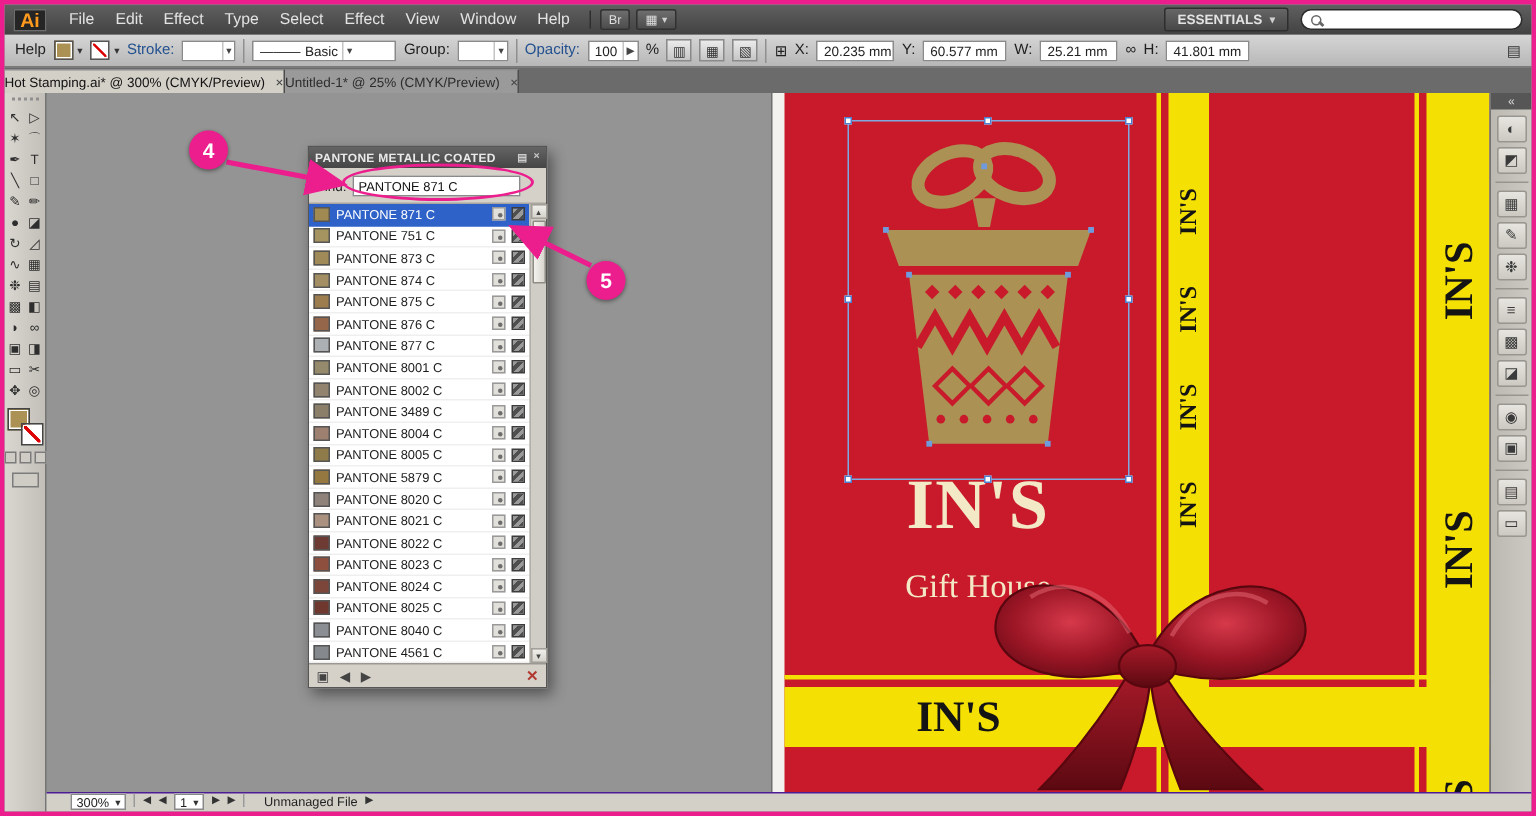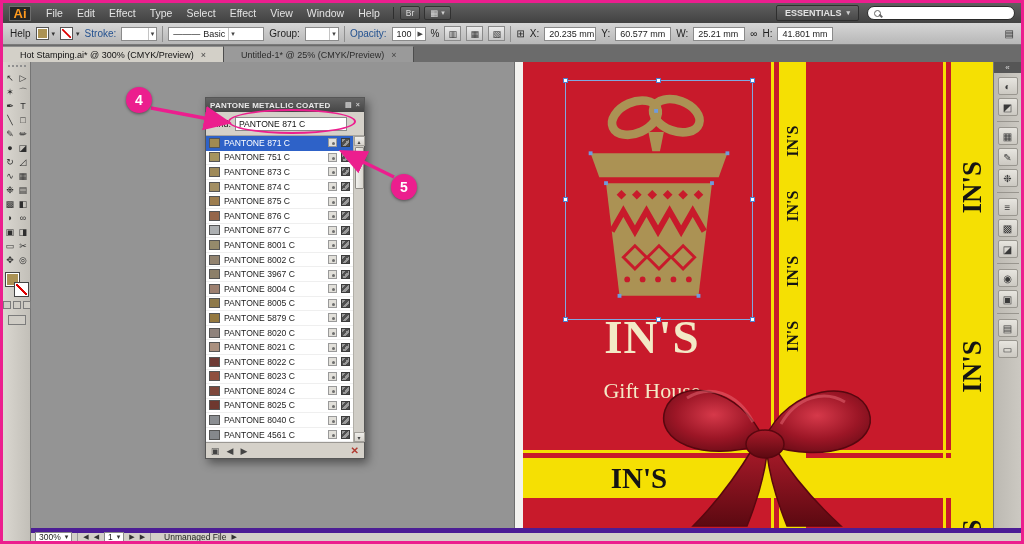--- a/index.html
+++ b/index.html
@@ -30,21 +30,21 @@
   .chip{width:13px;height:13px;border:1px solid #555;box-shadow:inset 0 0 0 1px #fff;flex:none}
   .chip.fill{background:var(--gold,#ab9254)}
   .chip.none{background:linear-gradient(to top right,#fff 44%,#d00 46%,#d00 54%,#fff 56%)}
   .chip-dd{font-size:7px;color:#333;margin-left:-2px}
   .cb-sep{width:1px;height:16px;background:#8f8f8f}
   .icon-btn{width:17px;height:15px;border:1px solid #8a8a8a;background:linear-gradient(#ebebeb,#c6c6c6);font-size:9px;display:flex;align-items:center;justify-content:center;color:#333;flex:none}
   .cpm{margin-left:auto;color:#333;font-size:10px}
 
   
   .tabbar{position:absolute;top:42px;width:100%;height:17px;background:#6b6b6b;display:flex;align-items:flex-end;z-index:8}
-  .tab{height:16px;display:flex;align-items:center;gap:7px;padding:0 17px;font-size:9px;border-right:1px solid #4d4d4d;border-top:1px solid #8d8d8d;white-space:nowrap}
+  .tab{height:16px;display:flex;align-items:center;gap:7px;padding:0 0;font-size:9px;border-right:1px solid #4d4d4d;border-top:1px solid #8d8d8d;white-space:nowrap}
   .tab.active{background:#d3d0c8;color:#111}
   .tab.inactive{background:#9a9a9a;color:#2c2c2c}
   .tab-close{font-size:9px;color:#444}
 
   
   .toolbar{position:absolute;left:0;top:59px;bottom:0;width:28px;background:linear-gradient(to right,#dad7d0,#c2bfb8);border-right:1px solid #757575;display:flex;flex-direction:column;align-items:center;padding-top:3px;z-index:7}
   .tool-drag{width:18px;height:3px;border-top:2px dotted #8f8f8f;margin-bottom:3px}
   #tool-grid{display:grid;grid-template-columns:13px 13px;grid-auto-rows:14px}
   .tool{display:flex;align-items:center;justify-content:center;font-size:9px;color:#2e2e2e;cursor:default}
   .fillstroke{position:relative;width:24px;height:25px;margin-top:5px;flex:none}
@@ -73,21 +73,21 @@
   .bow{position:absolute;left:598px;top:290px;width:270px;height:176px;z-index:7}
 
   
   .dock{position:absolute;right:0;top:59px;bottom:13px;width:28px;background:linear-gradient(to left,#ccc9c2,#bcb9b2);border-left:1px solid #757575;display:flex;flex-direction:column;align-items:center;z-index:7}
   .dock-top{width:100%;height:11px;background:#565656;color:#ddd;font-size:8px;display:flex;align-items:center;justify-content:center}
   #dock-icons{display:flex;flex-direction:column;align-items:center;gap:3px;padding-top:4px;width:100%}
   .dock-icon{width:20px;height:18px;border:1px solid #99968f;border-radius:2px;background:linear-gradient(#e7e5df,#ccc9c2);display:flex;align-items:center;justify-content:center;font-size:10px;color:#3a3a3a}
   .dock-sep{width:22px;height:1px;background:#98958e;margin:2px 0}
 
   
-  .statusbar{position:absolute;left:28px;right:0;bottom:0;height:13px;background:#d3d0c8;border-top:5px solid #4c1d95;display:flex;align-items:center;font-size:8.5px;color:#222;padding:0 4px;gap:5px;z-index:7}
+  .statusbar{position:absolute;left:28px;right:0;bottom:0;height:13px;background:#d3d0c8;border-top:1px solid #4c1d95;display:flex;align-items:flex-start;font-size:8.5px;color:#222;padding:0 16px;gap:5px;z-index:7}
   .sb-box{background:#fff;border:1px solid #8a8a8a;height:11px;display:flex;align-items:center;padding:0 3px;gap:4px}
   .sb-nav{font-size:7px;color:#333}
   .sb-sep{width:1px;height:9px;background:#9a9a9a}
   .sb-status{margin-left:8px}
   .sb-fly{font-size:7px;color:#333}
 
   
   .panel{position:absolute;left:202px;top:94px;width:160px;height:362px;background:#d5d1c9;border:1px solid #565656;box-shadow:3px 4px 9px rgba(0,0,0,.45);z-index:40}
   .panel-title{height:14px;background:linear-gradient(#646464,#454545);color:#e9e9e9;display:flex;align-items:center;font-size:8px;font-weight:bold;padding:0 4px;letter-spacing:.2px}
   .pt-icons{margin-left:auto;display:flex;gap:4px;font-size:7px;color:#ccc}
@@ -465,21 +465,21 @@
               <span class="mode-icon"></span>
             </div>
             <div class="swatch-row">
               <span class="swatch-chip" style="background: rgb(146, 131, 111);"></span>
               <span class="swatch-name">PANTONE 8002 C</span>
               <span class="spot-icon"></span>
               <span class="mode-icon"></span>
             </div>
             <div class="swatch-row">
               <span class="swatch-chip" style="background: rgb(140, 127, 105);"></span>
-              <span class="swatch-name">PANTONE 3967 C</span>
+              <span class="swatch-name">PANTONE 3489 C</span>
               <span class="spot-icon"></span>
               <span class="mode-icon"></span>
             </div>
             <div class="swatch-row">
               <span class="swatch-chip" style="background: rgb(157, 128, 112);"></span>
               <span class="swatch-name">PANTONE 8004 C</span>
               <span class="spot-icon"></span>
               <span class="mode-icon"></span>
             </div>
             <div class="swatch-row">

